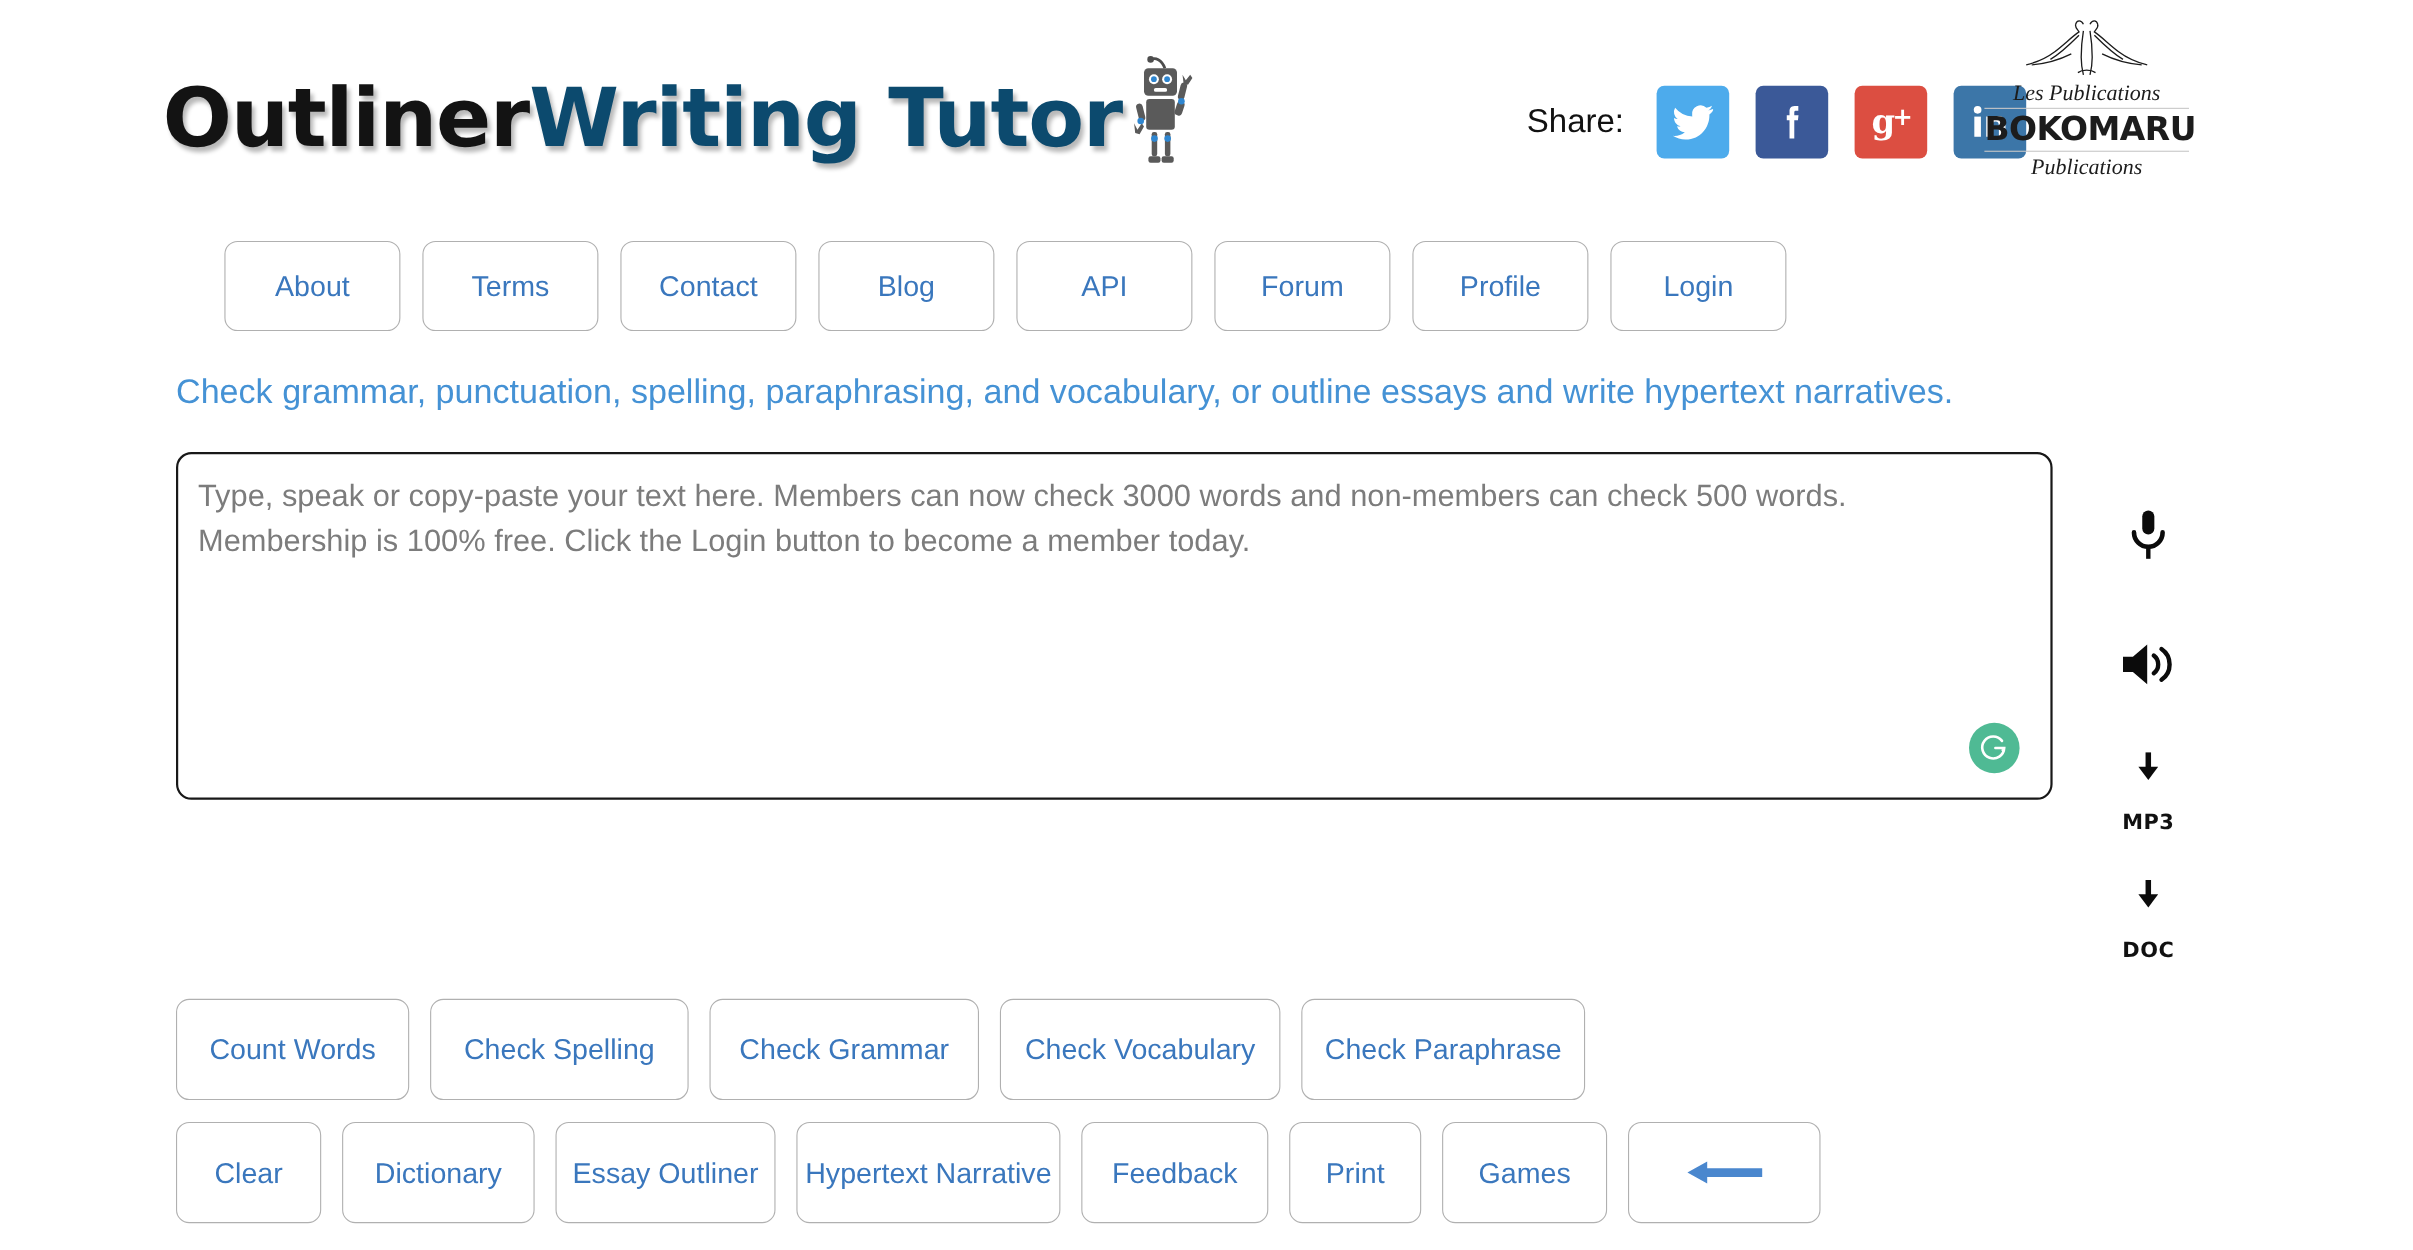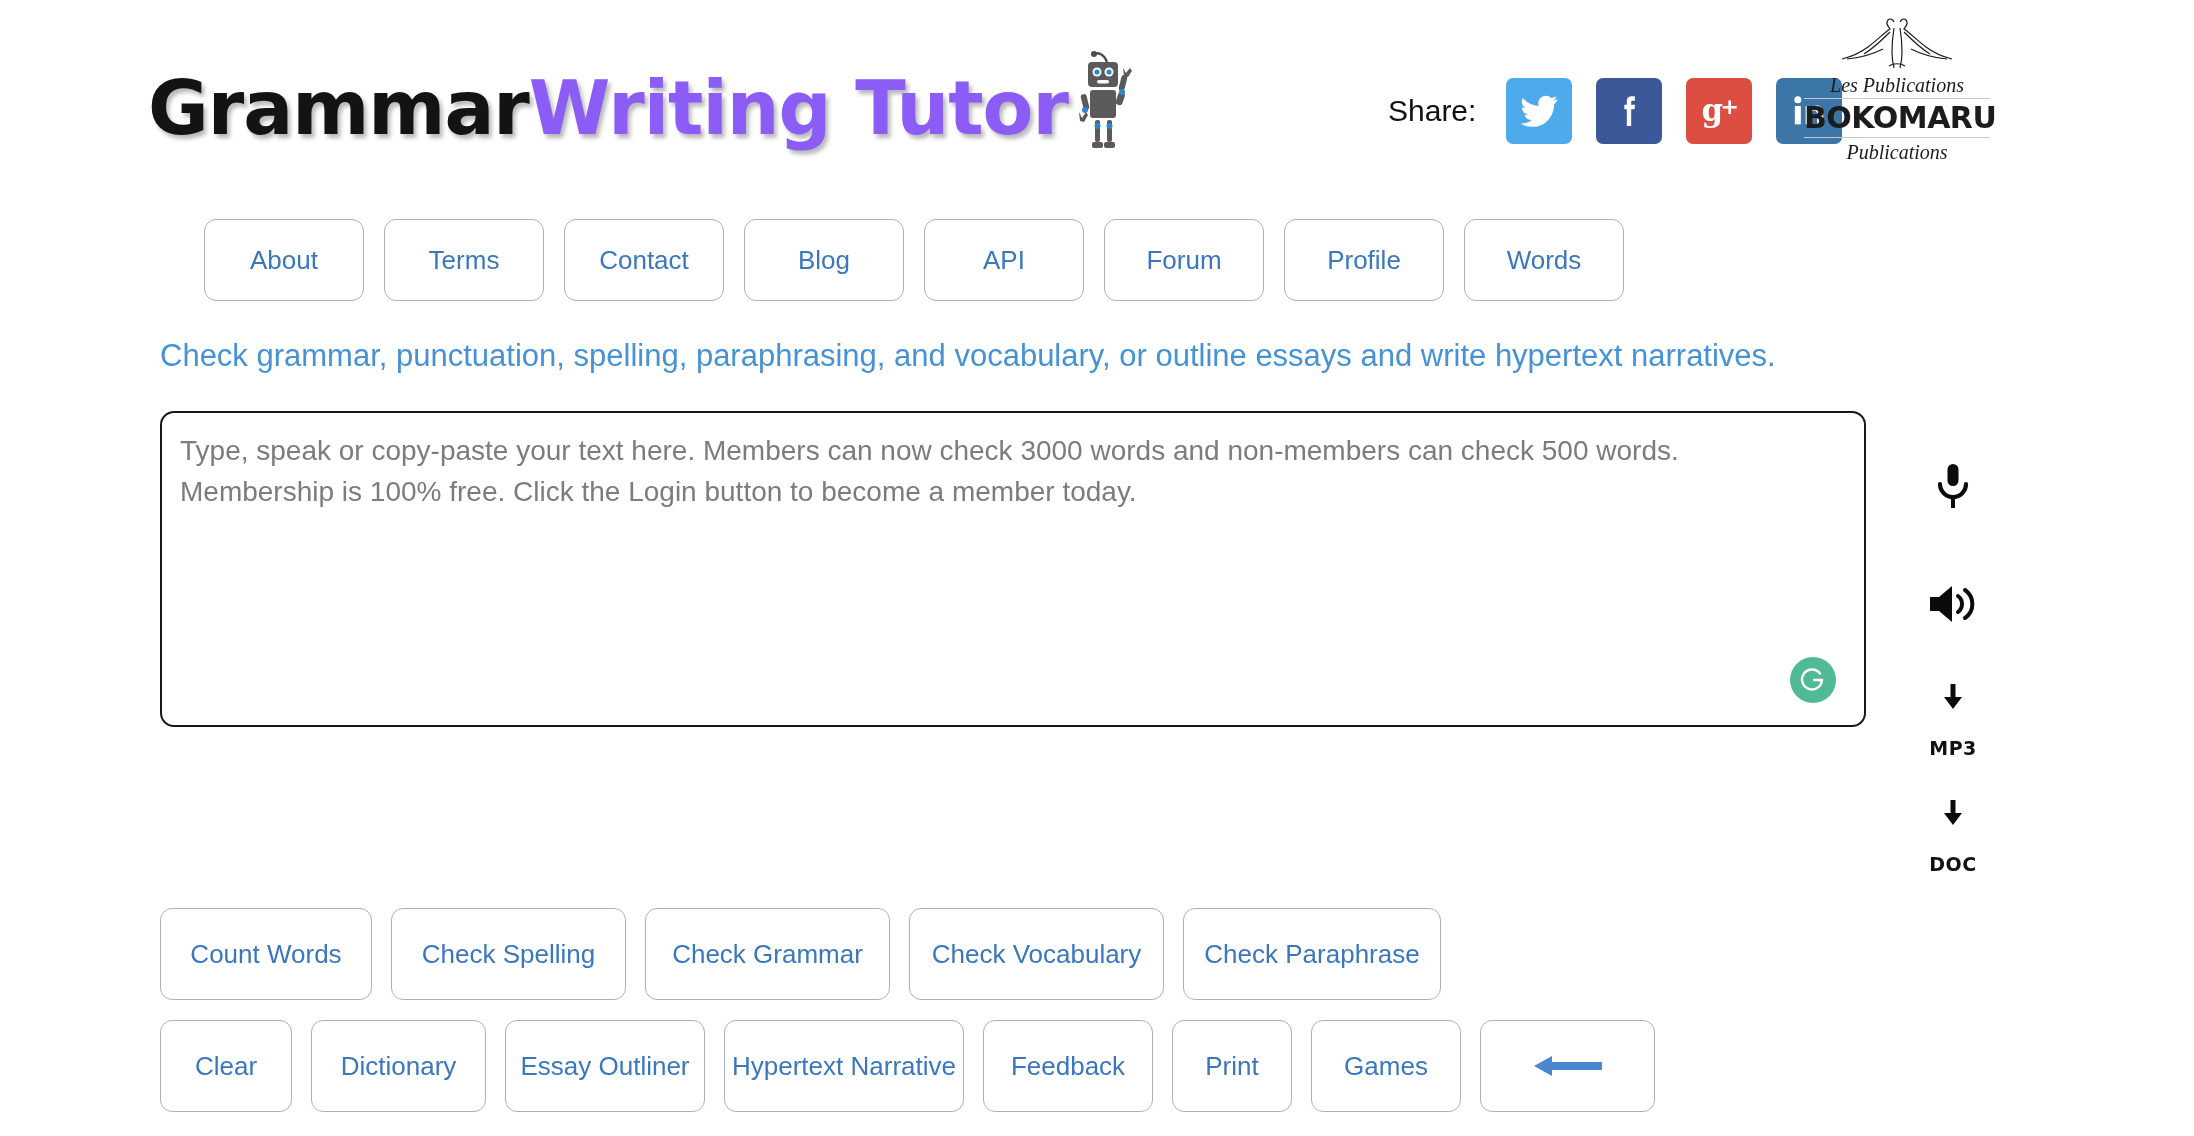--- a/index.html
+++ b/index.html
@@ -30,21 +30,21 @@
   .logo-text {
     font-family: "DejaVu Sans", sans-serif;
     font-weight: bold;
     font-size: 74px;
     letter-spacing: -1px;
     line-height: 1;
     text-shadow: 3px 4px 4px rgba(0,0,0,0.28);
     white-space: nowrap;
   }
   .logo-virtual { color: #131313; }
-  .logo-writing { color: #8b5cf6; }
+  .logo-writing { color: #0c4a6e; }
   .robot {
     position: relative;
     width: 70px;
     height: 105px;
     margin-left: 6px;
     margin-bottom: -8px;
   }
 
   .share-block {
     position: absolute;
@@ -256,21 +256,21 @@
   .act-btn.w-games { width: 150px; }
   .act-btn.w-back  { width: 175px; }
   .back-arrow { line-height: 1; }
 </style>
 </head>
 <body>
 
 <div class="header">
 
   <div class="logo-wrap">
-    <div class="logo-text"><span class="logo-virtual">Grammar</span><span class="logo-writing">Writing Tutor</span></div>
+    <div class="logo-text"><span class="logo-virtual">Outliner</span><span class="logo-writing">Writing Tutor</span></div>
     <div class="robot">
       <svg viewBox="0 0 70 105" width="70" height="105" aria-hidden="true">
         <path d="M33 14 C30 6, 24 4, 21 6" stroke="#4d4d4d" stroke-width="2.5" fill="none"></path>
         <circle cx="20" cy="6" r="3" fill="#4d4d4d"></circle>
         <rect x="14" y="14" width="30" height="25" rx="4" fill="#5a5a5a"></rect>
         <circle cx="23" cy="24" r="4.5" fill="#ffffff"></circle>
           <circle cx="23" cy="24" r="2.6" fill="#2f86d0"></circle>
         <circle cx="35" cy="24" r="4.5" fill="#ffffff"></circle>
           <circle cx="35" cy="24" r="2.6" fill="#2f86d0"></circle>
         <rect x="23" y="32" width="12" height="3.5" rx="1.7" fill="#ffffff"></rect>
@@ -344,21 +344,21 @@
 </div>
 
 <div class="nav-row">
   <div class="nav-btn">About</div>
   <div class="nav-btn">Terms</div>
   <div class="nav-btn">Contact</div>
   <div class="nav-btn">Blog</div>
   <div class="nav-btn">API</div>
   <div class="nav-btn">Forum</div>
   <div class="nav-btn">Profile</div>
-  <div class="nav-btn">Words</div>
+  <div class="nav-btn">Login</div>
 </div>
 
 <div class="tagline">Check grammar, punctuation, spelling, paraphrasing, and vocabulary, or outline essays and write hypertext narratives.</div>
 
 <div class="editor">
   <div class="editor-placeholder">Type, speak or copy-paste your text here. Members can now check 3000 words and non-members can check 500 words. Membership is 100% free. Click the Login button to become a member today.</div>
   <div class="grammarly">
     <svg width="34" height="34" viewBox="0 0 34 34" aria-hidden="true">
       <path d="M24 10.5 A10 10 0 1 0 26 17 h-8" stroke="#ffffff" stroke-width="2.4" fill="none" stroke-linecap="round"></path>
       <path d="M26 17 l0 4 l-3 -2.2 z" fill="#ffffff"></path>

